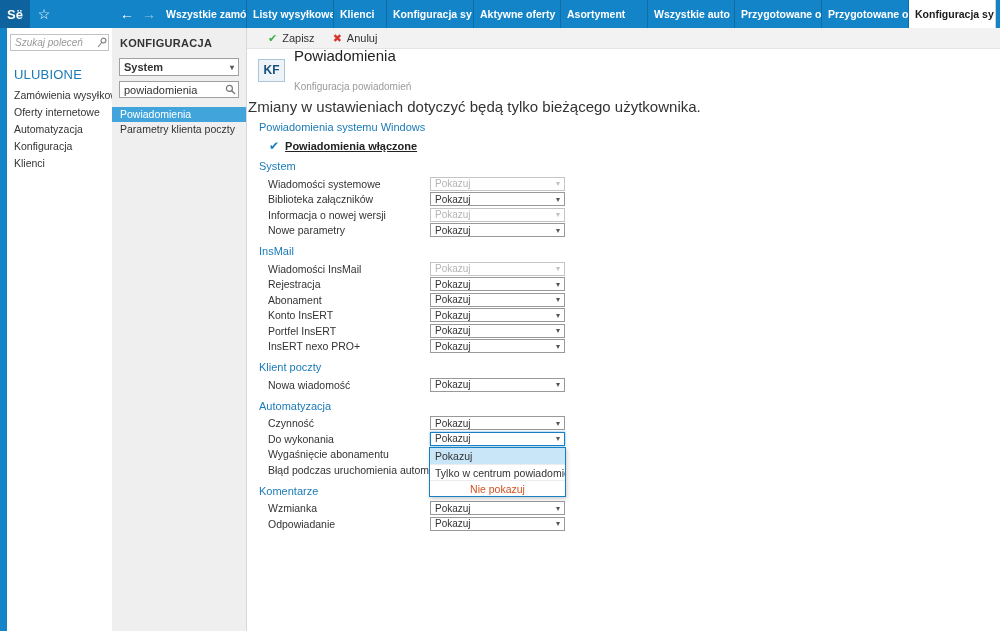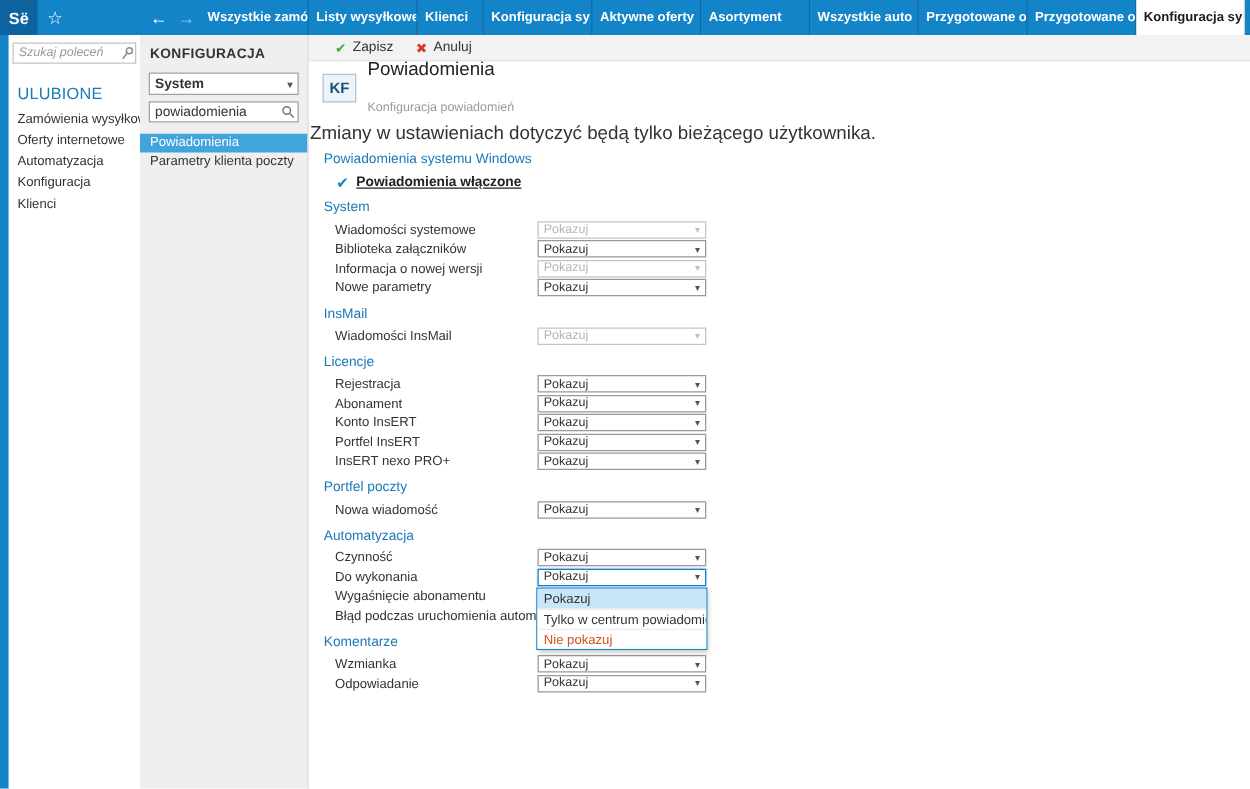--- a/index.html
+++ b/index.html
@@ -81,21 +81,21 @@
   .select .schev { font-size:8px; color:#555; }
   .select.disabled { color:#b4b4b4; border-color:#c4c4c4; }
   .select.disabled .schev { color:#c0c0c0; }
   .select.open { border-color:#1580c4; box-shadow:0 0 2px rgba(21,128,196,.7); }
   .popup { position:absolute; left:-1px; top:15px; width:137px; background:#fff;
     border:1px solid #1580c4; z-index:20; box-shadow:1px 2px 4px rgba(0,0,0,.2); }
   .option { height:16px; line-height:16px; padding:0 5px; font-size:10.5px; color:#333;
     white-space:nowrap; overflow:hidden; background:#fff; }
   .option + .option { border-top:1px solid #ececec; }
   .option.selected { background:#c9e6f8; }
-  .option.danger { color:#d4511e; }
+  .option.danger { color:#d4511e;text-align:center; }
 </style>
 </head>
 <body>
 
 <div class="app">
 
   <header class="topbar">
     <div class="logo">Së</div>
     <div class="topicon">☆</div>
     <div class="navspacer"></div>
@@ -229,21 +229,20 @@
             <div class="section-name">InsMail</div>
             <div class="row">
               <div class="row-label">Wiadomości InsMail</div>
               <div class="selwrap">
                 <div class="select disabled">
                   <span>Pokazuj</span>
                   <span class="schev">▾</span>
                 </div>
               </div>
             </div>
-            <div class="section-name">Licencje</div>
             <div class="row">
               <div class="row-label">Rejestracja</div>
               <div class="selwrap">
                 <div class="select">
                   <span>Pokazuj</span>
                   <span class="schev">▾</span>
                 </div>
               </div>
             </div>
             <div class="row">
@@ -275,21 +274,21 @@
             </div>
             <div class="row">
               <div class="row-label">InsERT nexo PRO+</div>
               <div class="selwrap">
                 <div class="select">
                   <span>Pokazuj</span>
                   <span class="schev">▾</span>
                 </div>
               </div>
             </div>
-            <div class="section-name">Portfel poczty</div>
+            <div class="section-name">Klient poczty</div>
             <div class="row">
               <div class="row-label">Nowa wiadomość</div>
               <div class="selwrap">
                 <div class="select">
                   <span>Pokazuj</span>
                   <span class="schev">▾</span>
                 </div>
               </div>
             </div>
             <div class="section-name">Automatyzacja</div>

